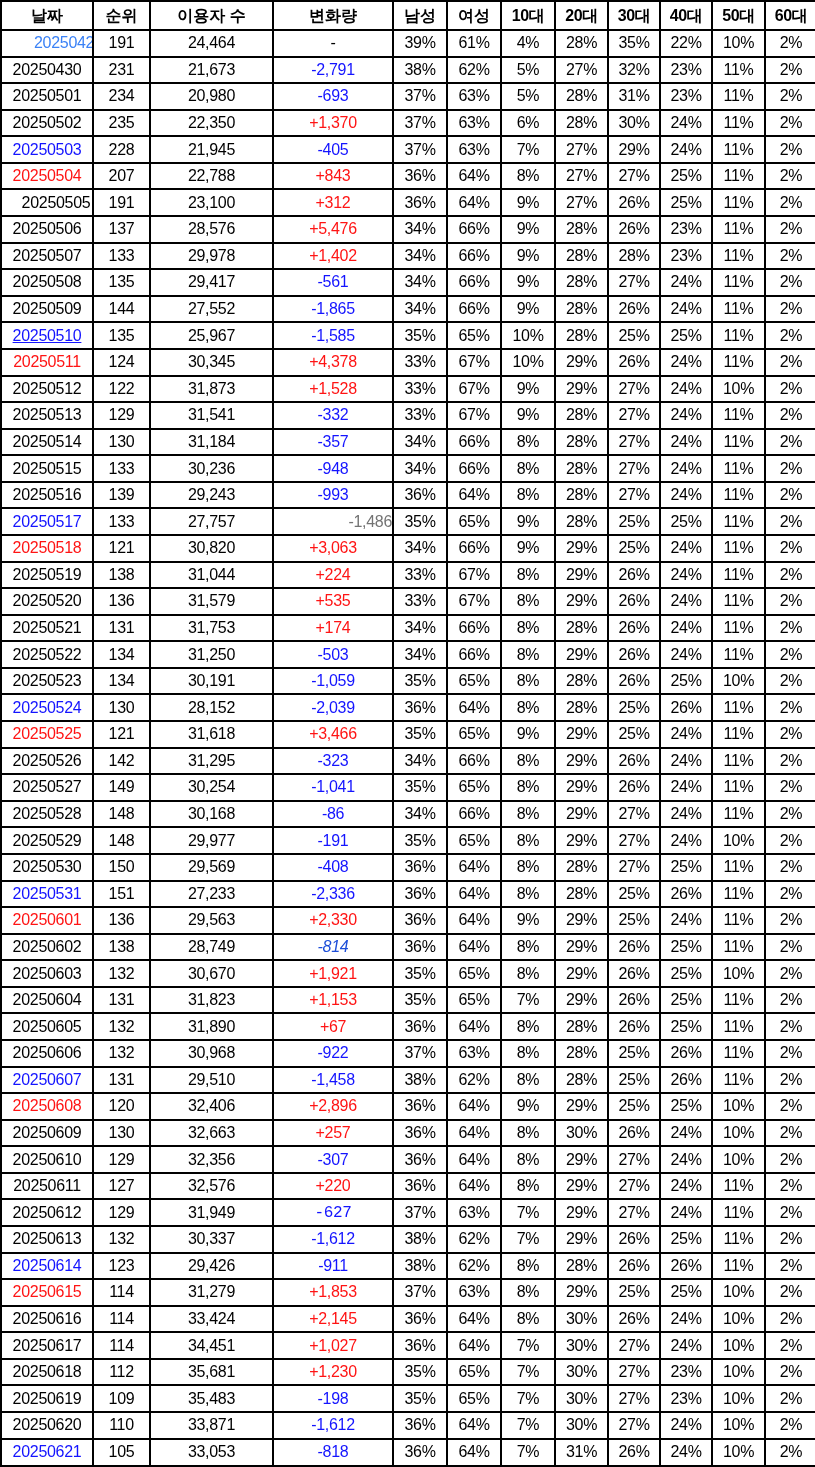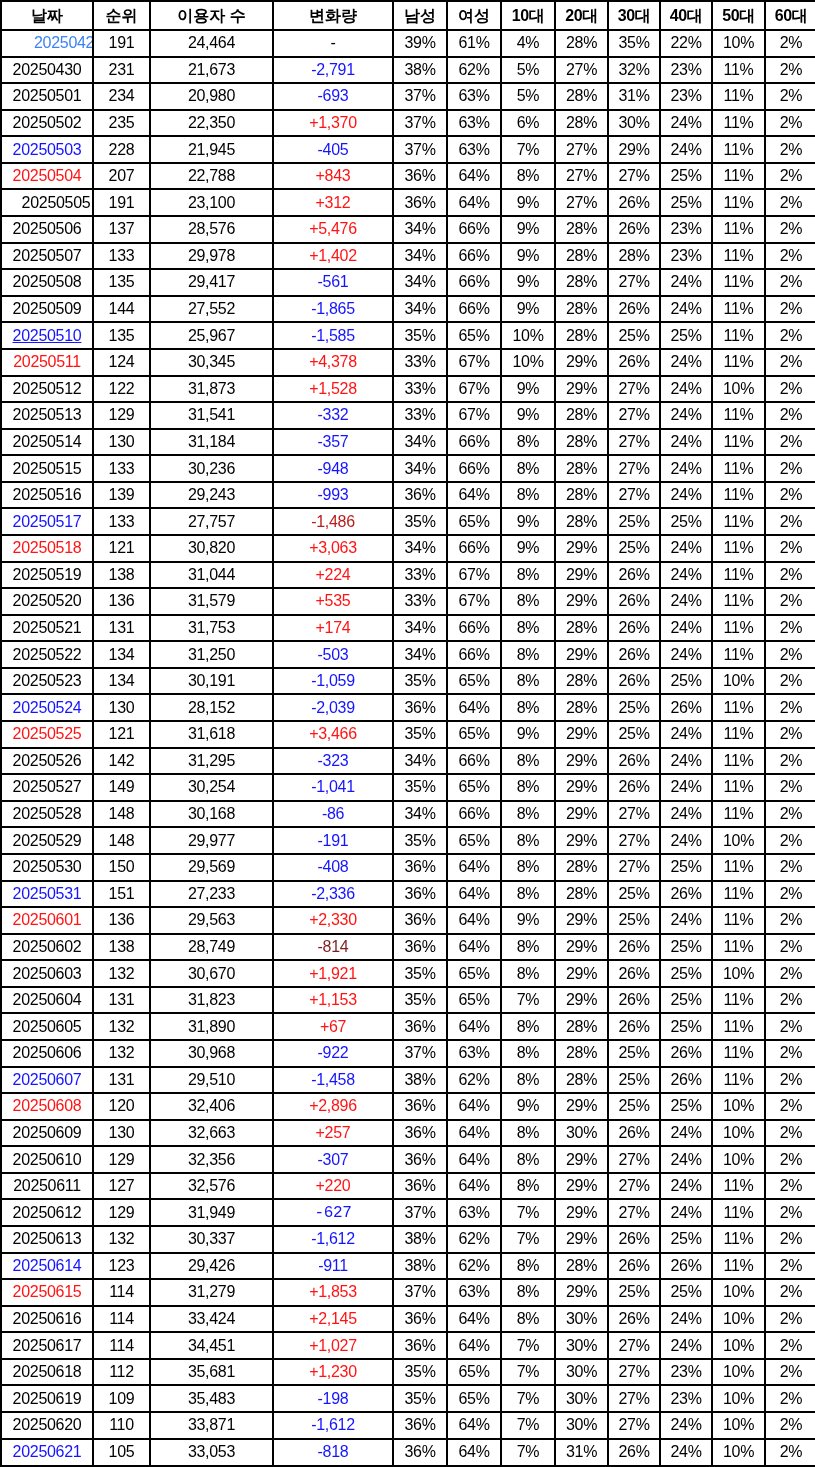--- a/index.html
+++ b/index.html
@@ -326,21 +326,21 @@
         <td>28%</td>
         <td>27%</td>
         <td>24%</td>
         <td>11%</td>
         <td>2%</td>
       </tr>
       <tr>
         <td style="color: rgb(20, 20, 255);">20250517</td>
         <td>133</td>
         <td>27,757</td>
-        <td style="color: #b91c1c;">-1,486</td>
+        <td style="color: #737373; text-align: right;">-1,486</td>
         <td>35%</td>
         <td>65%</td>
         <td>9%</td>
         <td>28%</td>
         <td>25%</td>
         <td>25%</td>
         <td>11%</td>
         <td>2%</td>
       </tr>
       <tr>
@@ -550,21 +550,21 @@
         <td>29%</td>
         <td>25%</td>
         <td>24%</td>
         <td>11%</td>
         <td>2%</td>
       </tr>
       <tr>
         <td style="color: rgb(0, 0, 0);">20250602</td>
         <td>138</td>
         <td>28,749</td>
-        <td style="color: #7f1d1d;">-814</td>
+        <td style="color: #1d4ed8; font-style: italic;">-814</td>
         <td>36%</td>
         <td>64%</td>
         <td>8%</td>
         <td>29%</td>
         <td>26%</td>
         <td>25%</td>
         <td>11%</td>
         <td>2%</td>
       </tr>
       <tr>

